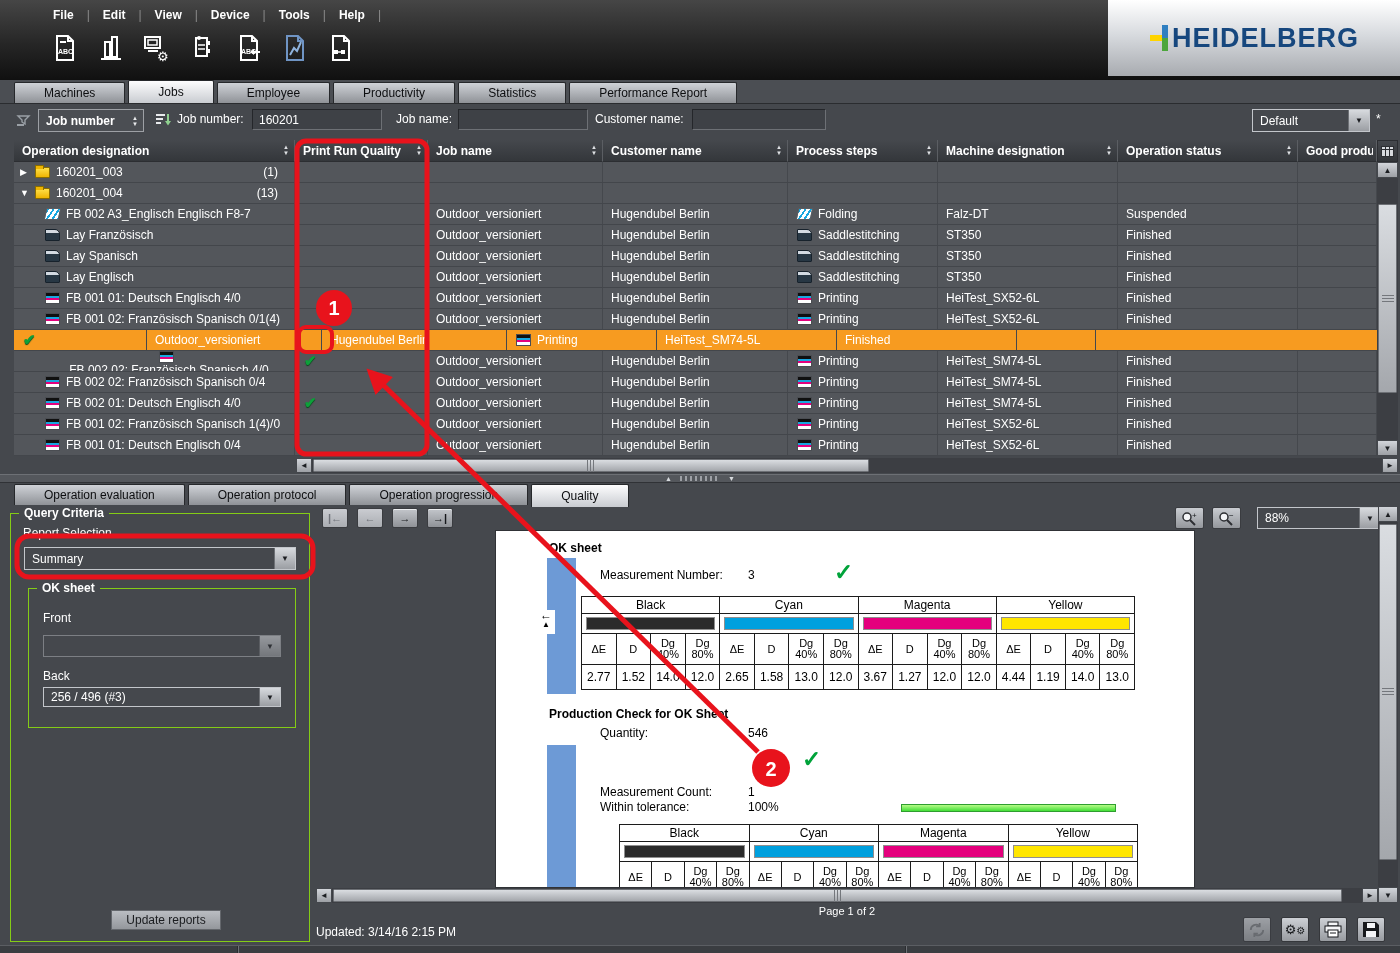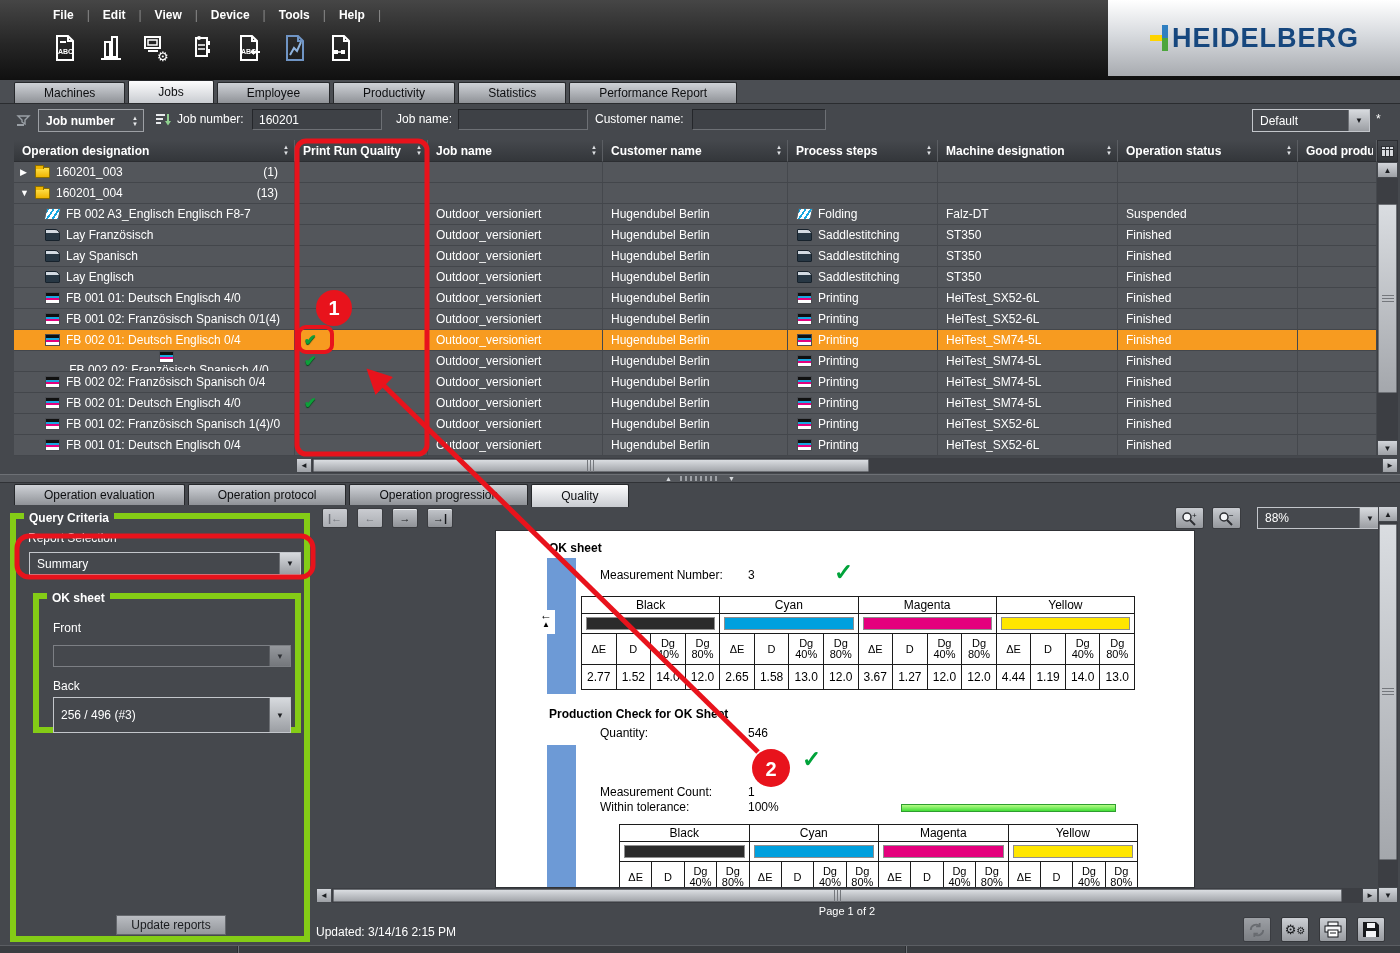--- a/index.html
+++ b/index.html
@@ -106,29 +106,29 @@
             border-top:1px solid #6d7075;border-bottom:1px solid #303236;display:flex;
             align-items:center;justify-content:center;gap:8px;}
   #splitter .spl-arrow{font-size:7px;color:#d7dade;line-height:7px;}
   #splitter .spl-dots{width:40px;height:5px;
             background:repeating-linear-gradient(90deg,#9da0a5 0 2px,transparent 2px 5px);}
 
   
   #bottom-tabs{position:absolute;left:14px;top:484px;display:flex;align-items:flex-start;height:21px;}
 
   
-  .groupbox{border:6px solid #84cc16;position:relative;}
+  .groupbox{border:1px solid #84cc16;position:relative;}
   .groupbox .legend{position:absolute;top:-8px;left:8px;background:#45484d;padding:0 5px;
             font-weight:bold;font-size:12px;color:#fff;white-space:nowrap;}
   #query-panel{position:absolute;left:10px;top:513px;width:300px;height:429px;}
   #query-panel .plabel{position:absolute;font-size:12px;color:#fff;}
   #report-combo{position:absolute;left:13px;top:33px;width:272px;}
   #ok-sheet-box{position:absolute;left:17px;top:74px;width:268px;height:140px;}
   #front-combo{position:absolute;left:14px;top:46px;width:238px;height:22px;}
-  #back-combo{position:absolute;left:14px;top:98px;width:238px;height:36px;gap:10px;}
+  #back-combo{position:absolute;left:14px;top:98px;width:238px;height:20px;gap:10px;}
   #update-btn{position:absolute;left:100px;top:396px;width:110px;height:20px;
             background:linear-gradient(#babdc2,#94979c);border:1px solid #64676c;color:#1a1c1f;
             font-size:12px;}
 
   
   #nav-buttons{position:absolute;left:322px;top:508px;display:flex;gap:9px;}
   .navbtn{width:26px;height:20px;background:linear-gradient(#c3c6cb,#8f9297);border:1px solid #3a3c40;
           border-radius:2px;font-size:11px;font-weight:bold;color:#15171a;display:flex;
           align-items:center;justify-content:center;box-shadow:inset 0 1px 0 #eceef0;padding:0;}
   .navbtn.disabled{color:#70737a;background:linear-gradient(#caccd1,#aaadb2);box-shadow:none;}
@@ -481,24 +481,20 @@
         <div class="td pad" style="width: 185px;">Hugendubel Berlin</div>
         <div class="td pad" style="width: 150px;">
           <span class="row-icon icon-printing"></span>
           <span>Printing</span>
         </div>
         <div class="td pad" style="width: 180px;">HeiTest_SX52-6L</div>
         <div class="td pad" style="width: 180px;">Finished</div>
         <div class="td pad" style="width: 79px;"></div>
       </div>
       <div class="tr selected">
-        <div class="td c0 indent" style="width: 281px;">
-          <span class="row-icon icon-printing"></span>
-          <span class="rowname">FB 002  01: Deutsch Englisch 0/4</span>
-        </div>
         <div class="td" style="width: 133px;">
           <span class="check">✔</span>
         </div>
         <div class="td pad" style="width: 175px;">Outdoor_versioniert</div>
         <div class="td pad" style="width: 185px;">Hugendubel Berlin</div>
         <div class="td pad" style="width: 150px;">
           <span class="row-icon icon-printing"></span>
           <span>Printing</span>
         </div>
         <div class="td pad" style="width: 180px;">HeiTest_SM74-5L</div>

